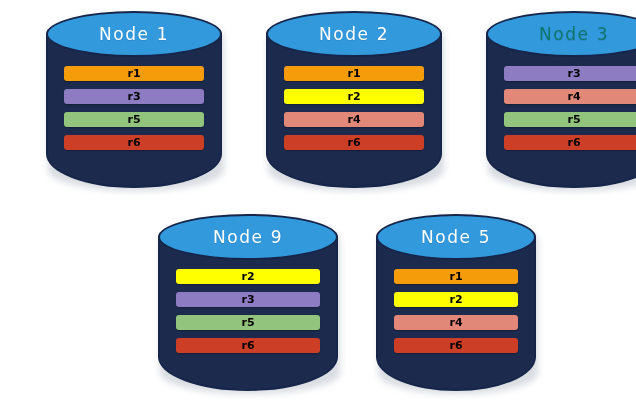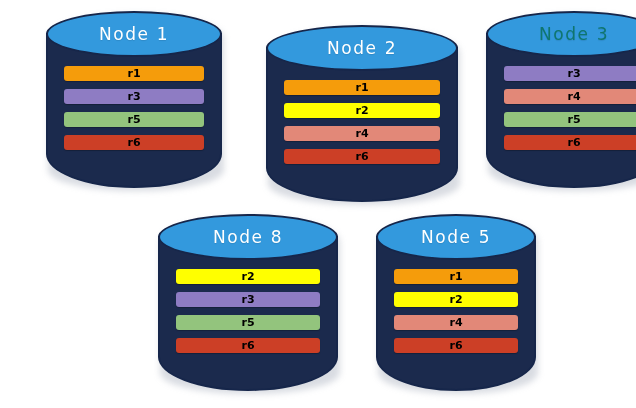--- a/index.html
+++ b/index.html
@@ -111,21 +111,21 @@
       <div class="cyl-body" style="background: rgb(27, 42, 77); border-color: rgb(22, 38, 74);"></div>
       <div class="cyl-top" style="background: rgb(51, 153, 221); border-color: rgb(22, 38, 74);"></div>
       <div class="cyl-title" style="color: rgb(255, 255, 255);">Node  1</div>
       <div class="replica-list">
         <div class="replica" style="background: rgb(245, 156, 11);">r1</div>
         <div class="replica" style="background: rgb(142, 124, 195);">r3</div>
         <div class="replica" style="background: rgb(147, 196, 125);">r5</div>
         <div class="replica" style="background: rgb(204, 63, 38);">r6</div>
       </div>
     </div>
-    <div class="node" style="left: 230px; top: 25px; width: 192px; height: 177px;">
+    <div class="node" style="left: 230px; top: 11px; width: 176px; height: 177px;">
       <div class="cyl-shadow"></div>
       <div class="cyl-body" style="background: rgb(27, 42, 77); border-color: rgb(22, 38, 74);"></div>
       <div class="cyl-top" style="background: rgb(51, 153, 221); border-color: rgb(22, 38, 74);"></div>
       <div class="cyl-title" style="color: rgb(255, 255, 255);">Node  2</div>
       <div class="replica-list">
         <div class="replica" style="background: rgb(245, 156, 11);">r1</div>
         <div class="replica" style="background: rgb(255, 255, 0);">r2</div>
         <div class="replica" style="background: rgb(226, 136, 120);">r4</div>
         <div class="replica" style="background: rgb(204, 63, 38);">r6</div>
       </div>
@@ -139,21 +139,21 @@
         <div class="replica" style="background: rgb(142, 124, 195);">r3</div>
         <div class="replica" style="background: rgb(226, 136, 120);">r4</div>
         <div class="replica" style="background: rgb(147, 196, 125);">r5</div>
         <div class="replica" style="background: rgb(204, 63, 38);">r6</div>
       </div>
     </div>
     <div class="node" style="left: 122px; top: 214px; width: 180px; height: 177px;">
       <div class="cyl-shadow"></div>
       <div class="cyl-body" style="background: rgb(27, 42, 77); border-color: rgb(22, 38, 74);"></div>
       <div class="cyl-top" style="background: rgb(51, 153, 221); border-color: rgb(22, 38, 74);"></div>
-      <div class="cyl-title" style="color: rgb(255, 255, 255);">Node  8</div>
+      <div class="cyl-title" style="color: rgb(255, 255, 255);">Node  9</div>
       <div class="replica-list">
         <div class="replica" style="background: rgb(255, 255, 0);">r2</div>
         <div class="replica" style="background: rgb(142, 124, 195);">r3</div>
         <div class="replica" style="background: rgb(147, 196, 125);">r5</div>
         <div class="replica" style="background: rgb(204, 63, 38);">r6</div>
       </div>
     </div>
     <div class="node" style="left: 340px; top: 214px; width: 160px; height: 177px;">
       <div class="cyl-shadow"></div>
       <div class="cyl-body" style="background: rgb(27, 42, 77); border-color: rgb(22, 38, 74);"></div>

